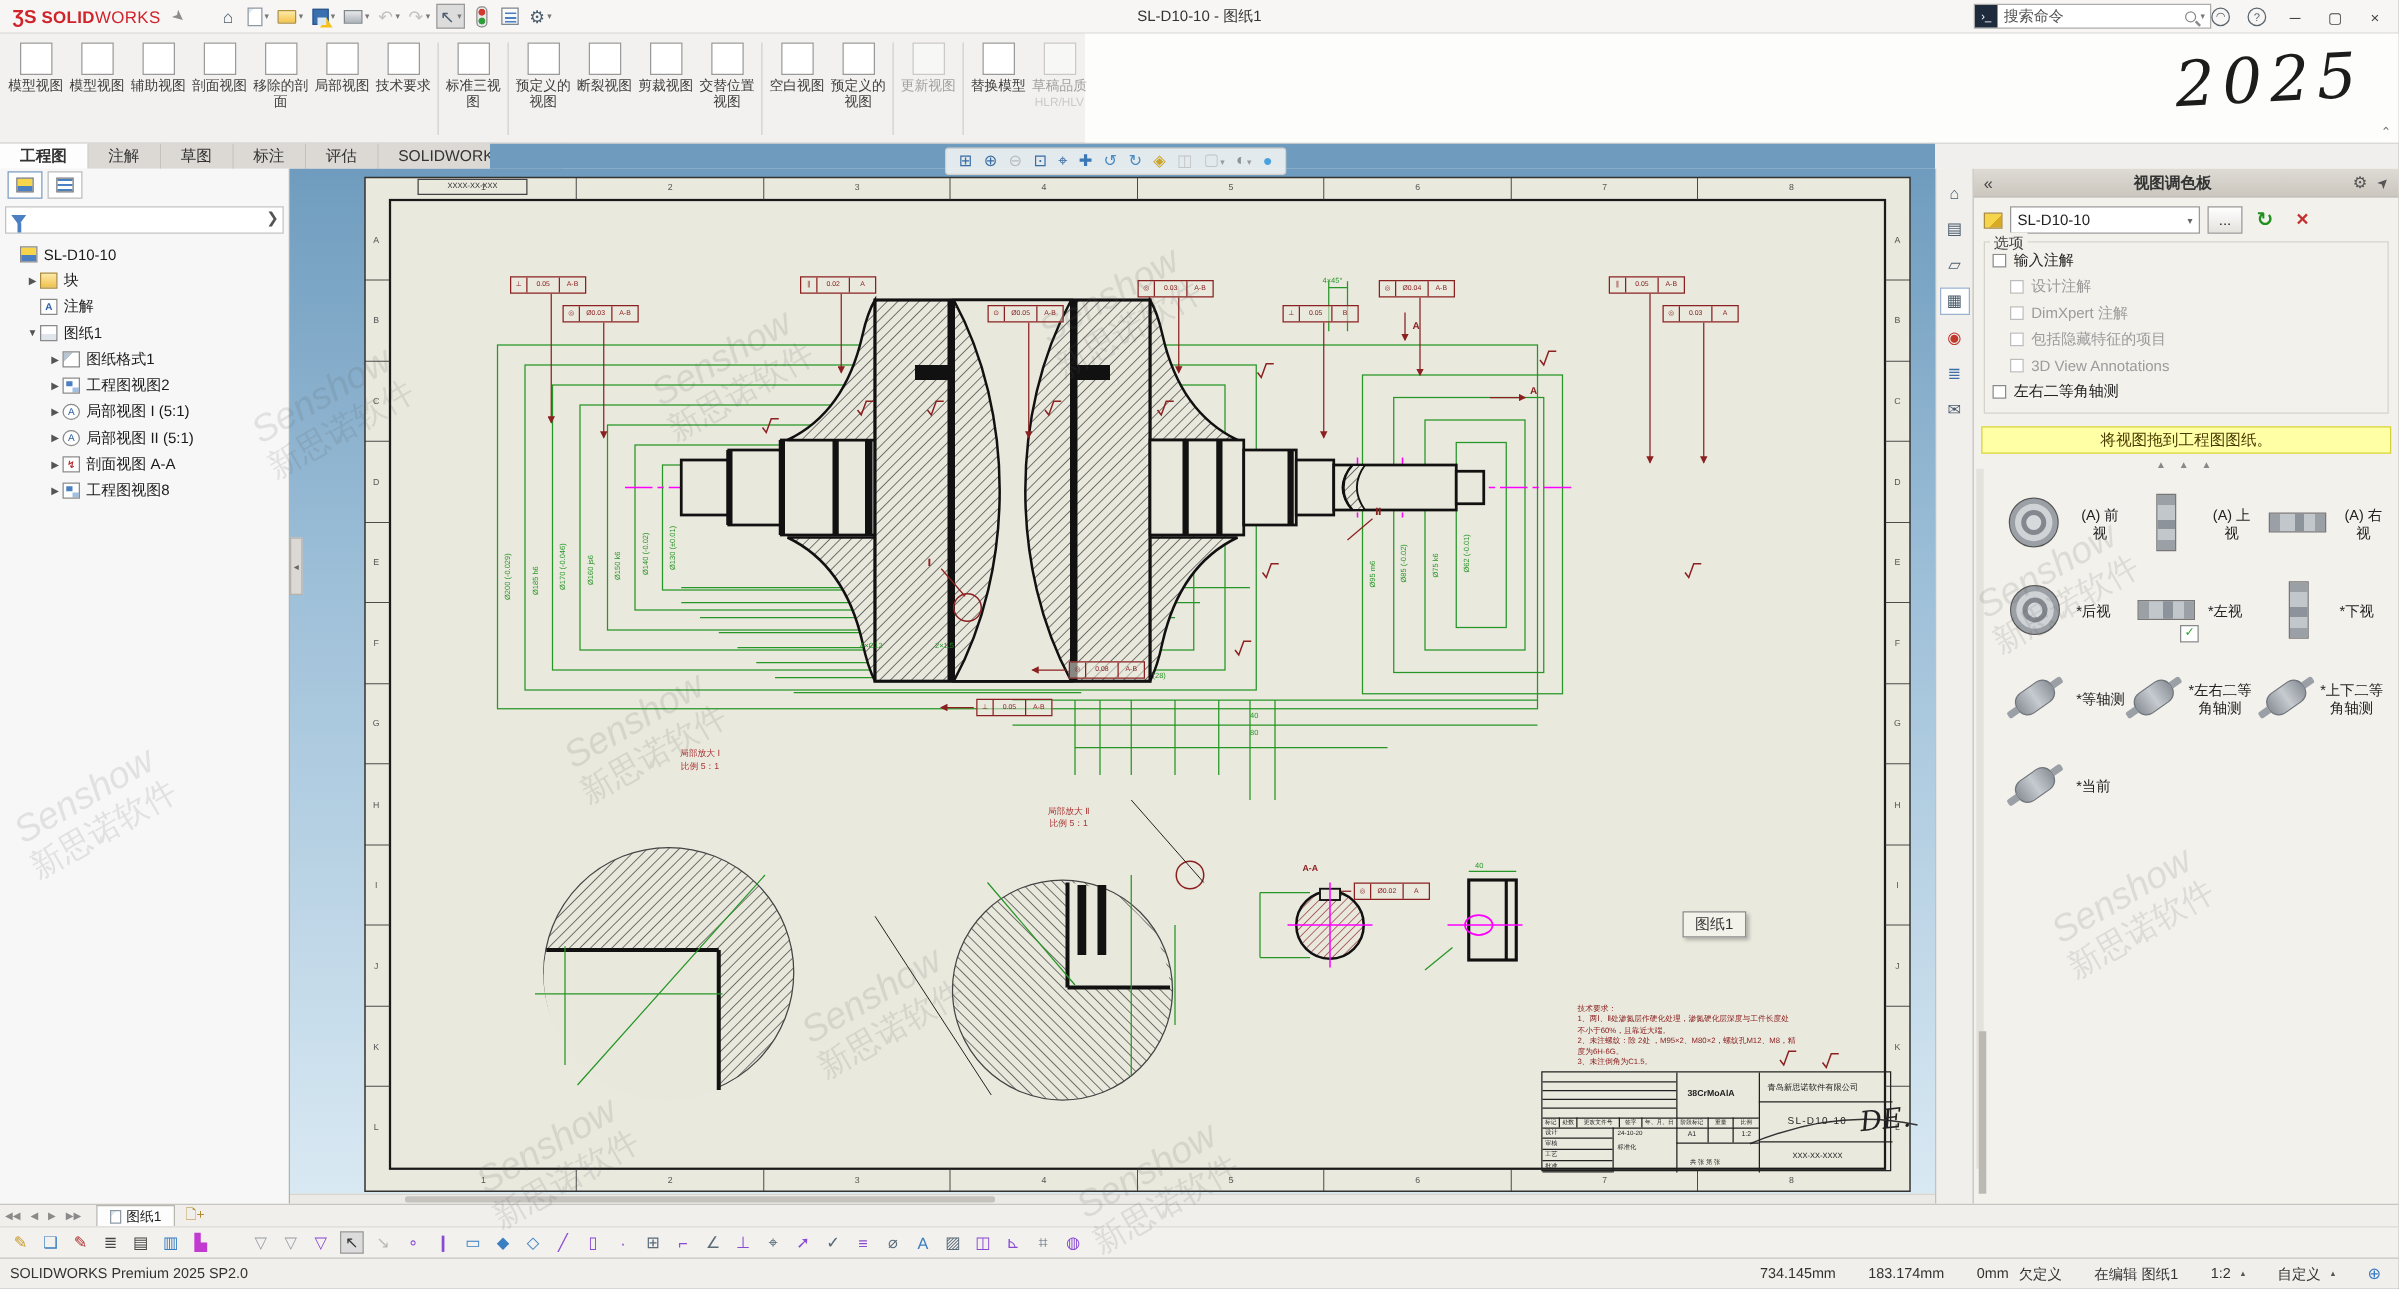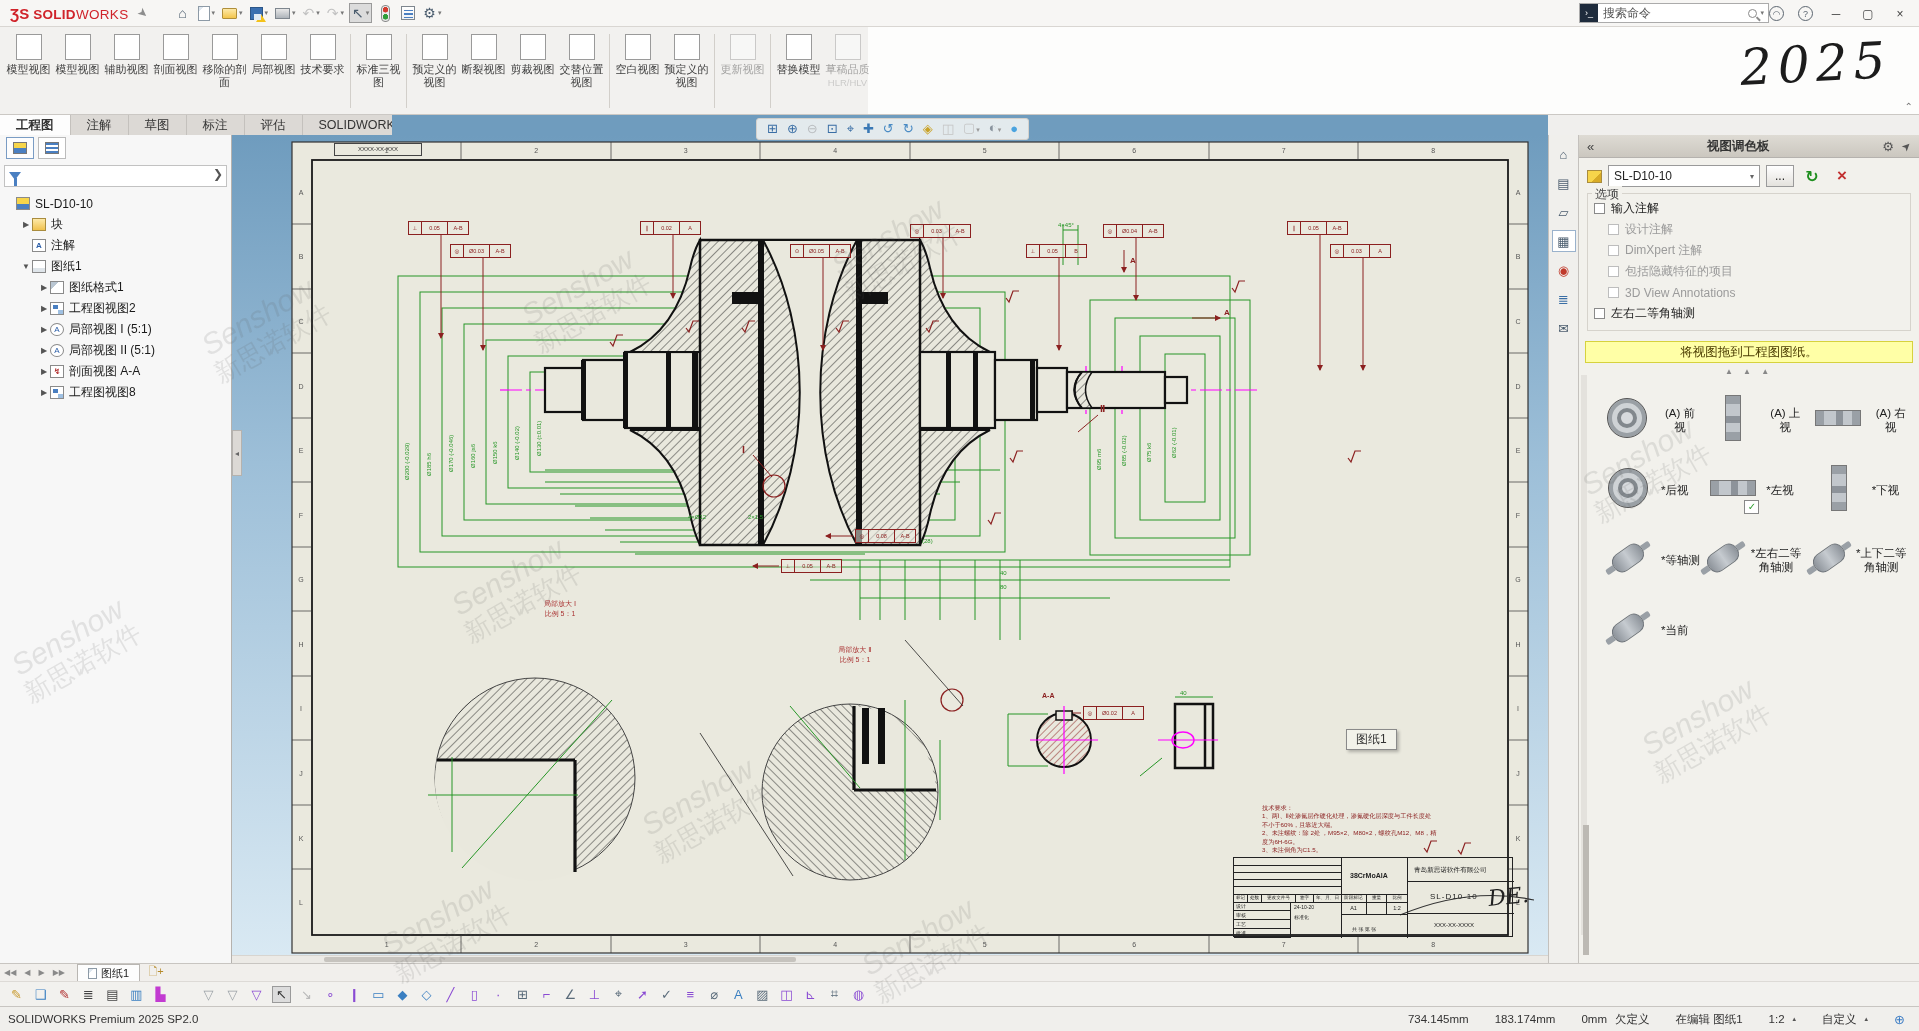--- a/index.html
+++ b/index.html
@@ -258,20 +258,21 @@
         <span class="qbtn css ic-trafficw">
           <span class="cssicon ic-traffic"></span>
         </span>
         <span class="qbtn css ic-listw">
           <span class="cssicon ic-list"></span>
         </span>
         <span class="qbtn dd">
           <span class="glyphslot">⚙</span>
         </span>
       </div>
+    <div id="doc-title">SL-D10-10 - 图纸1</div>
     <div id="searchbox">
       <span class="term">›_</span>
       <span class="ph">搜索命令</span>
       <span class="mag"></span>
       <span style="font-size:7px;color:#777;margin-right:4px;">▾</span>
     </div>
     <div class="tb-right">
       <span class="round-ic">◠</span>
       <span class="round-ic">?</span>
       <span class="winbtn">─</span>

